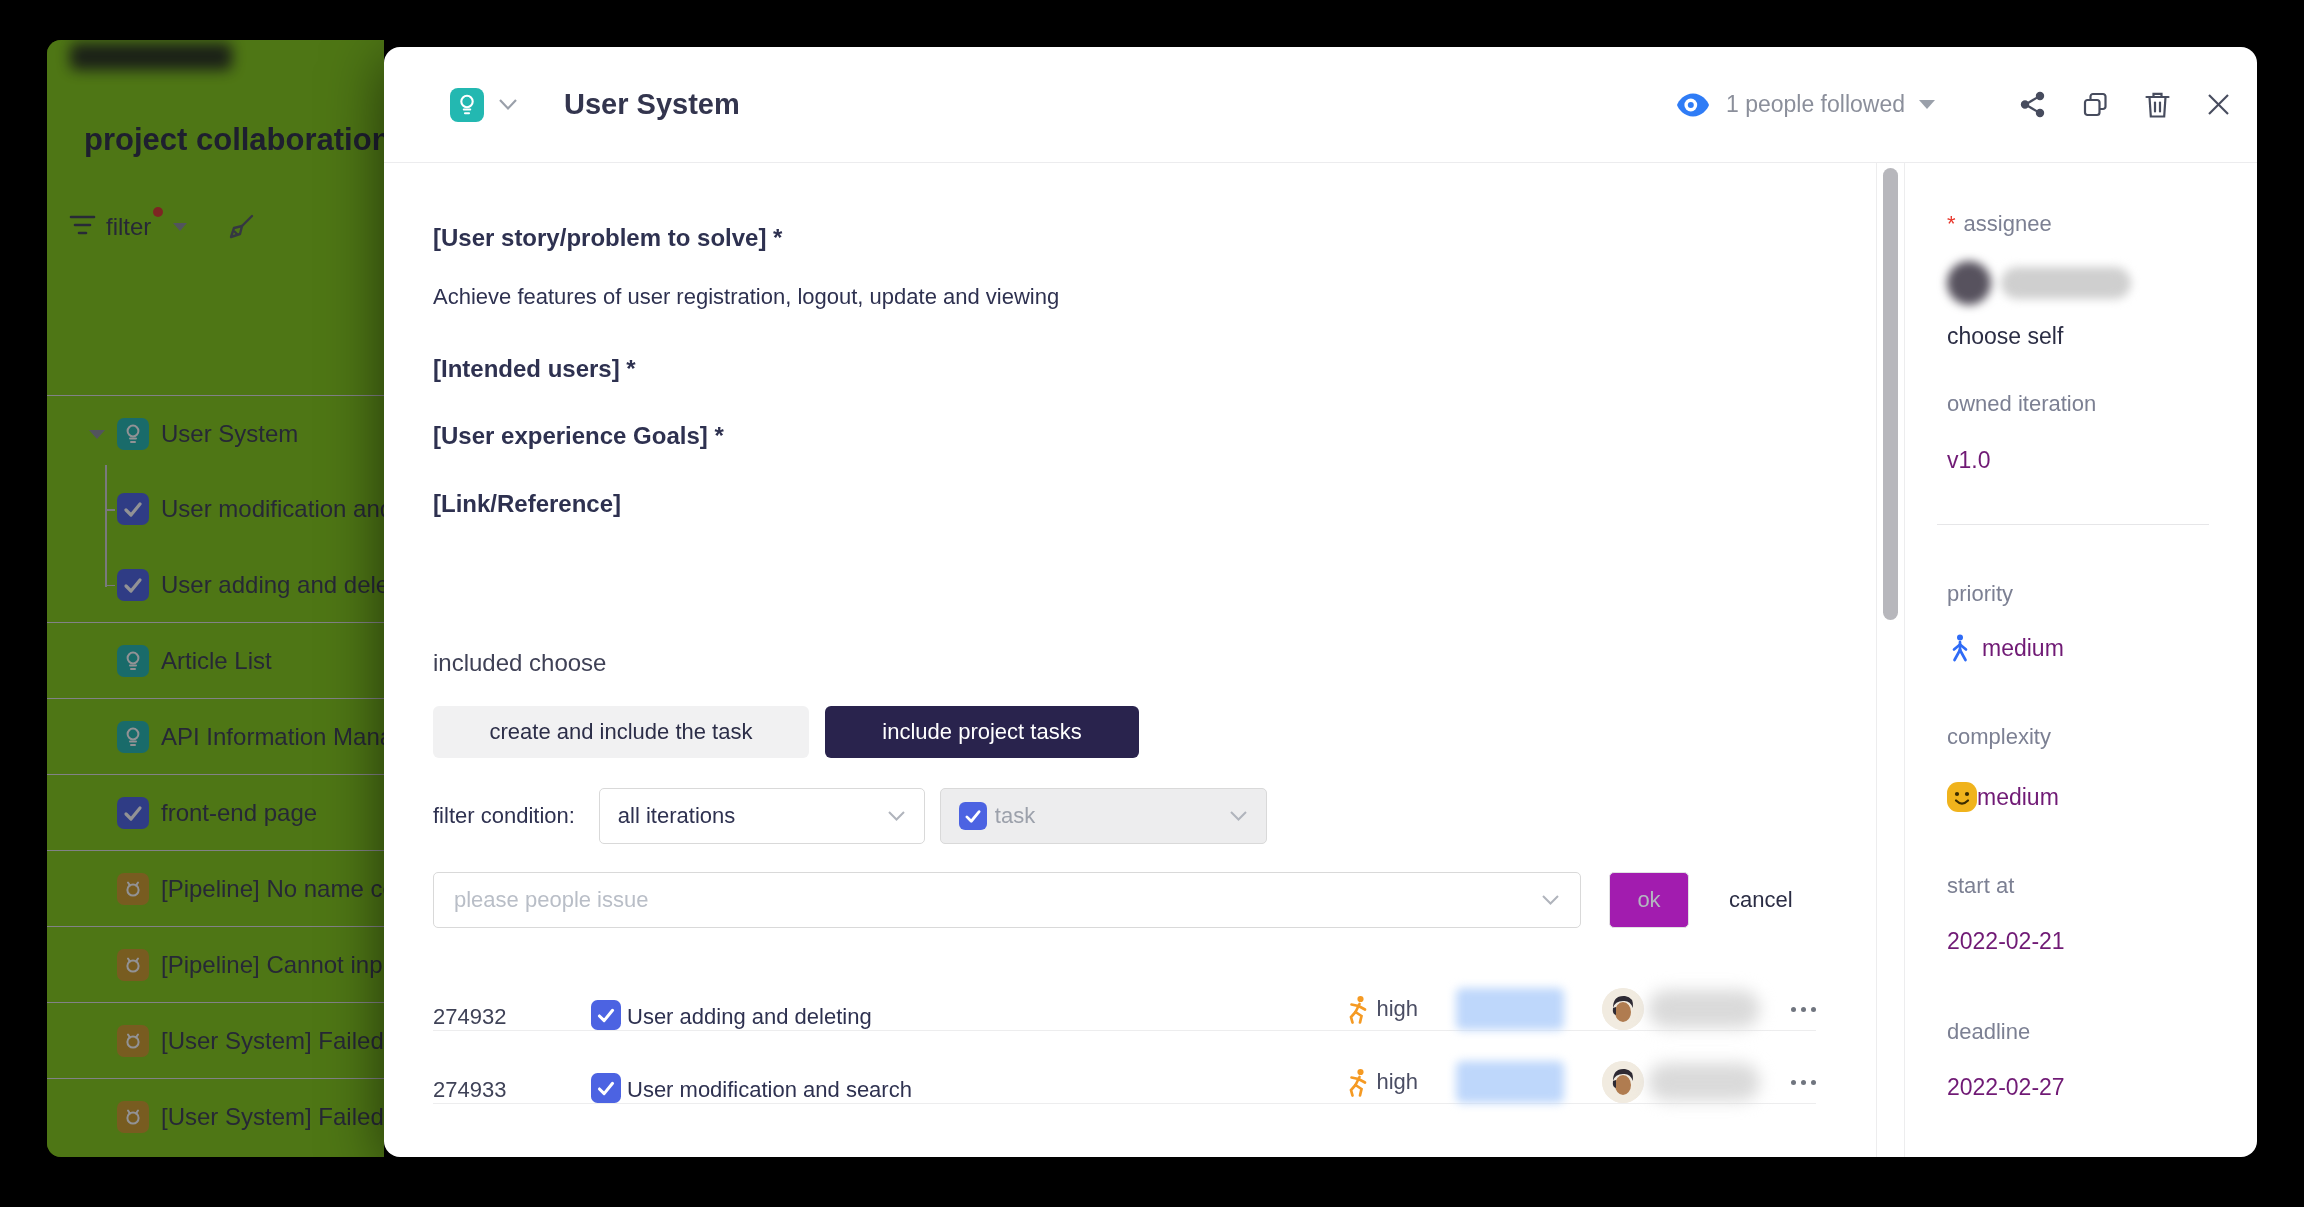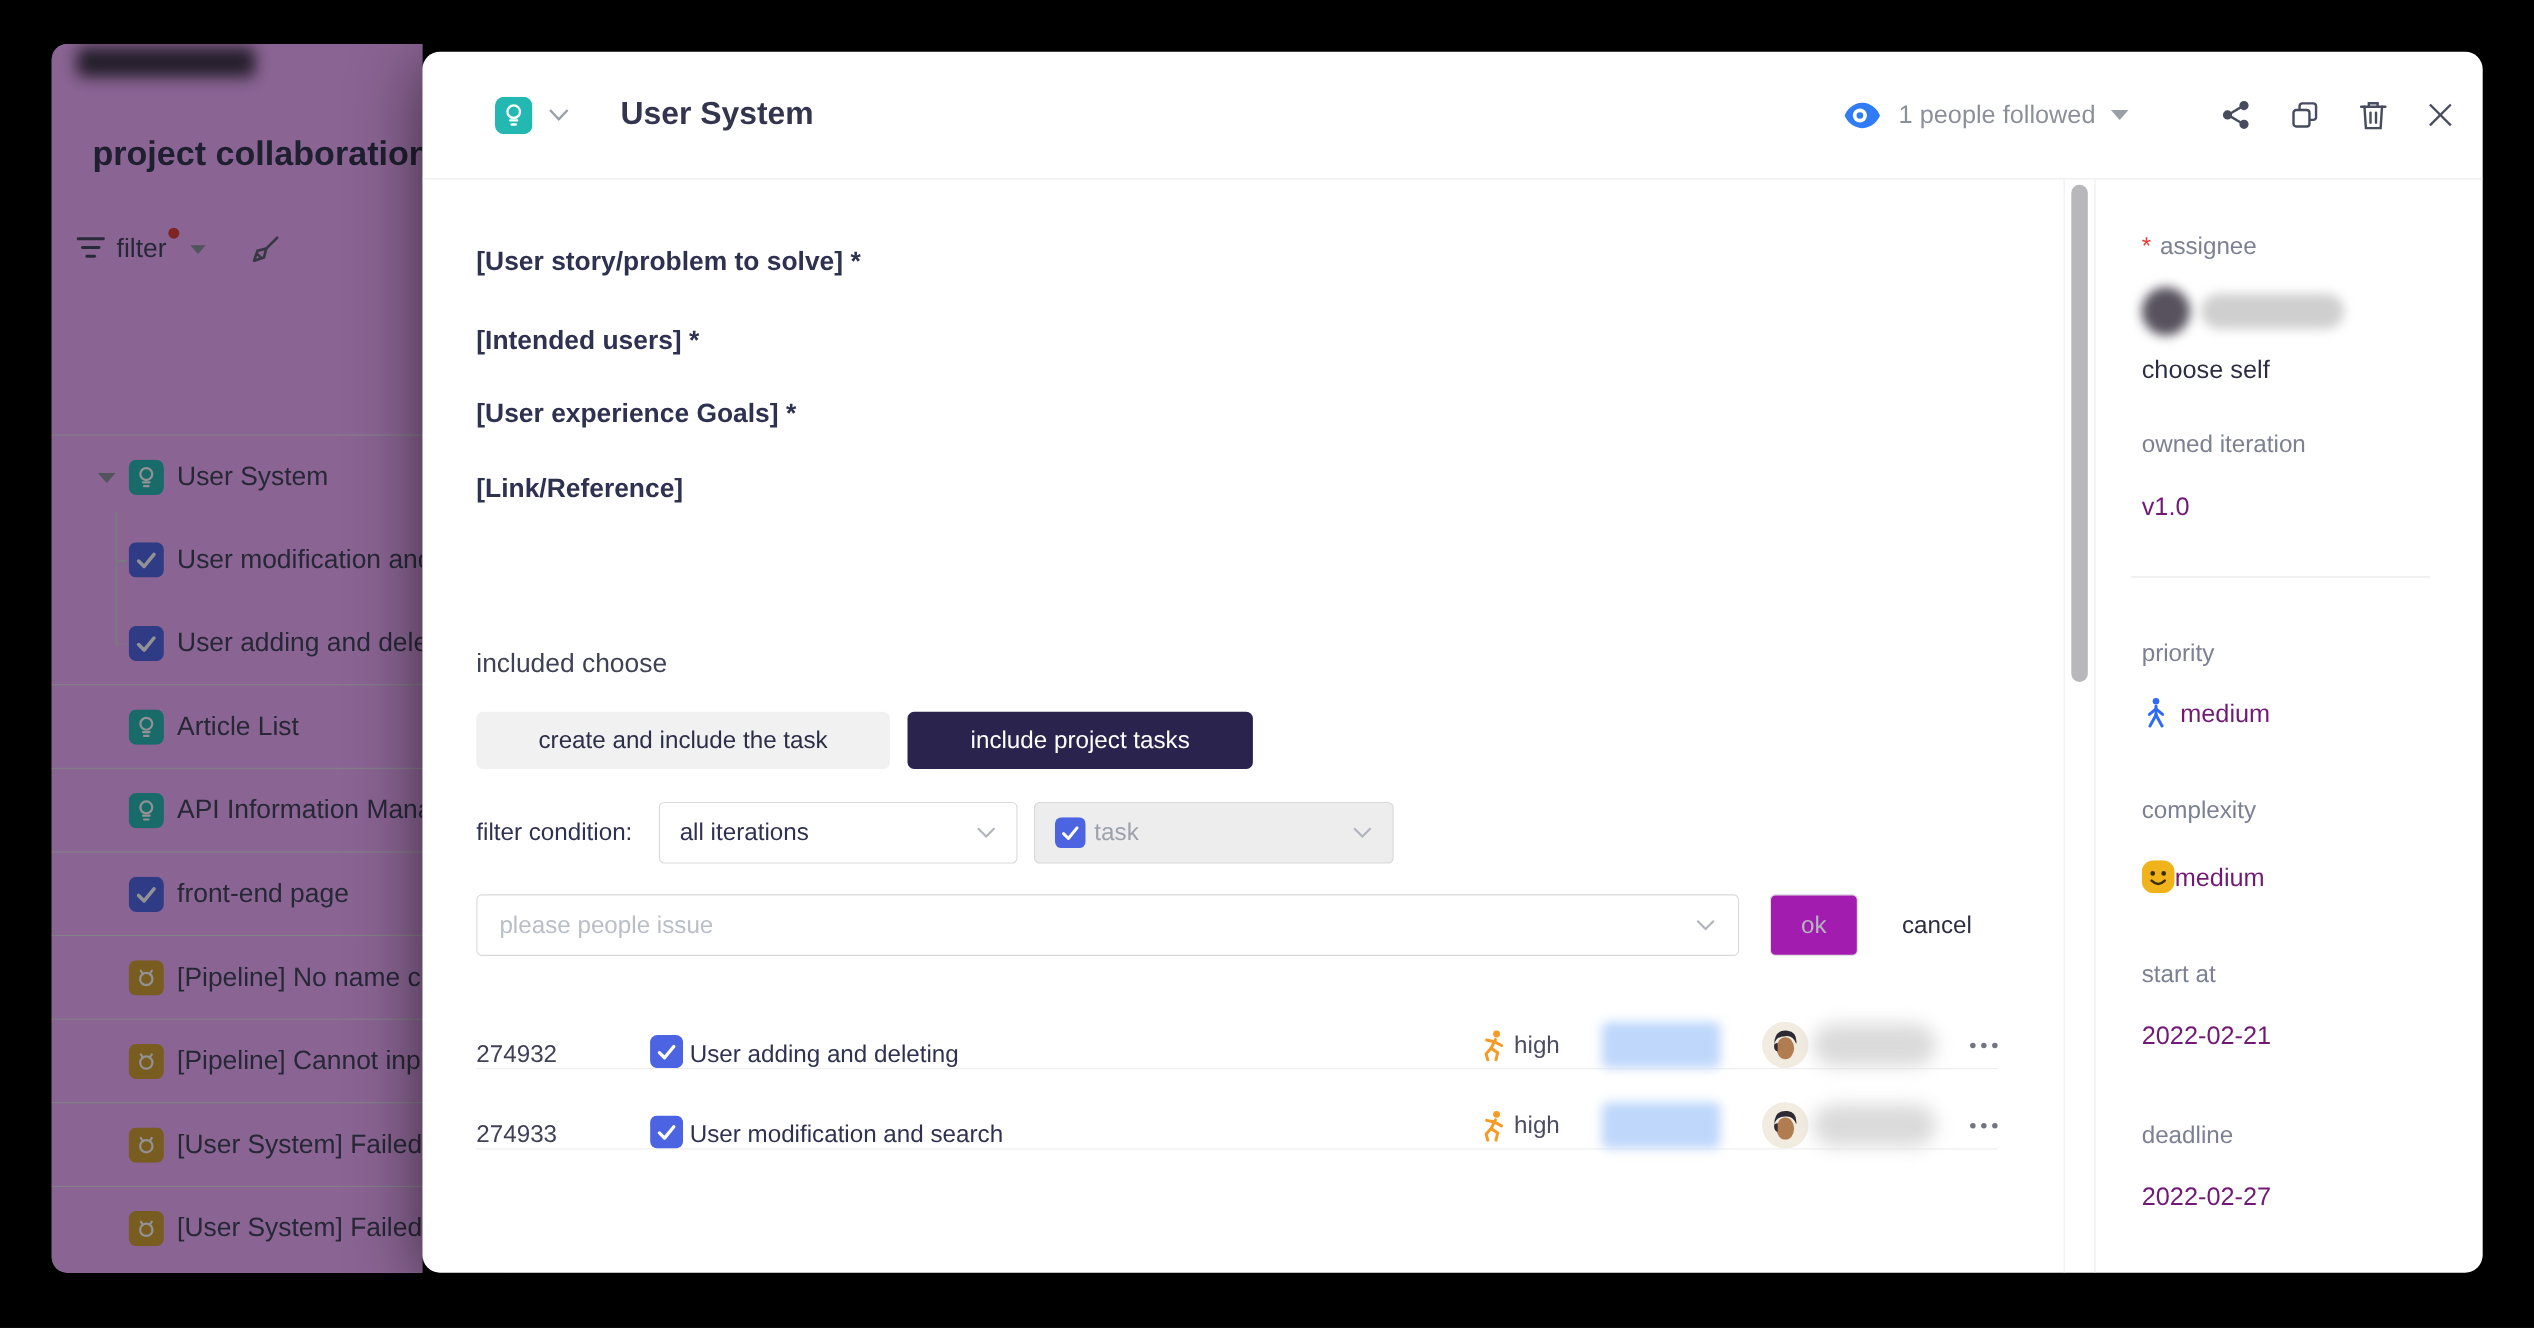--- a/index.html
+++ b/index.html
@@ -2,21 +2,21 @@
 <html><head>
 <meta charset="utf-8">
 <style>
   * { box-sizing: border-box; margin: 0; padding: 0; }
   html,body { width:2304px; height:1207px; background:#000; overflow:hidden;
               font-family:"Liberation Sans", sans-serif; }
   .stage { position:relative; width:2304px; height:1207px; background:#000; }
 
   
   .left-window { position:absolute; left:47px; top:40px; width:337px; height:1117px;
-                 background:#f0abfc; border-radius:14px 0 0 14px; overflow:hidden; z-index:1; }
+                 background:#84cc16; border-radius:14px 0 0 14px; overflow:hidden; z-index:1; }
   .left-window::after { content:""; position:absolute; inset:0;
                  background:rgba(14,14,20,0.45); z-index:40; pointer-events:none; }
   .tab-blob { position:absolute; left:23px; top:3px; width:162px; height:27px;
               background:#17171d; border-radius:6px; filter:blur(7px); opacity:.85; }
   .win-title { position:absolute; left:37px; top:82px; font-size:31px; font-weight:bold;
                color:#2c2e45; white-space:nowrap; }
   .filter-row { position:absolute; left:22px; top:166px; height:42px; display:flex; align-items:center; }
   .filter-label { font-size:24px; color:#3c3f54; margin-left:10px; position:relative; }
   .filter-dot { position:absolute; right:-12px; top:-6px; width:10px; height:10px; border-radius:50%;
                 background:#d93a30; }
@@ -350,20 +350,21 @@
               <line x1="22" y1="3" x2="3" y2="22"></line>
             </svg>
         </span>
       </span>
     </div>
 
     <div class="modal-body">
 
       <div class="main-col">
         <div class="h-field mt-h1">[User story/problem to solve] *</div>
+        <div class="p-field mt-p1">Achieve features of user registration, logout, update and viewing</div>
         <div class="h-field mt-h2">[Intended users] *</div>
         <div class="h-field mt-h3">[User experience Goals] *</div>
         <div class="h-field mt-h4">[Link/Reference]</div>
 
         <div class="section-label">included choose</div>
 
         <div class="btn-row">
           <button class="tab-btn btn-create">create and include the task</button>
           <button class="tab-btn btn-include">include project tasks</button>
         </div>

